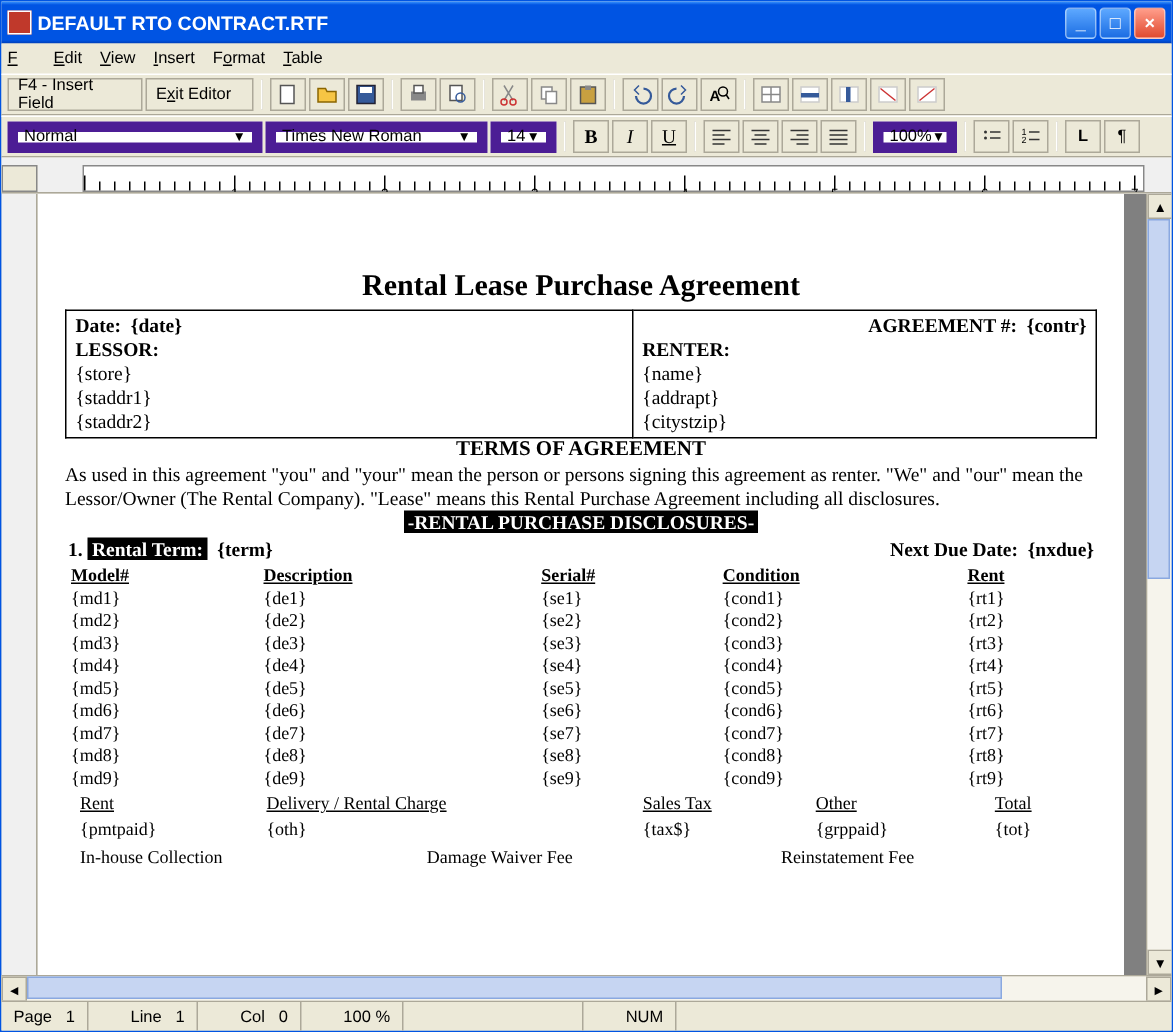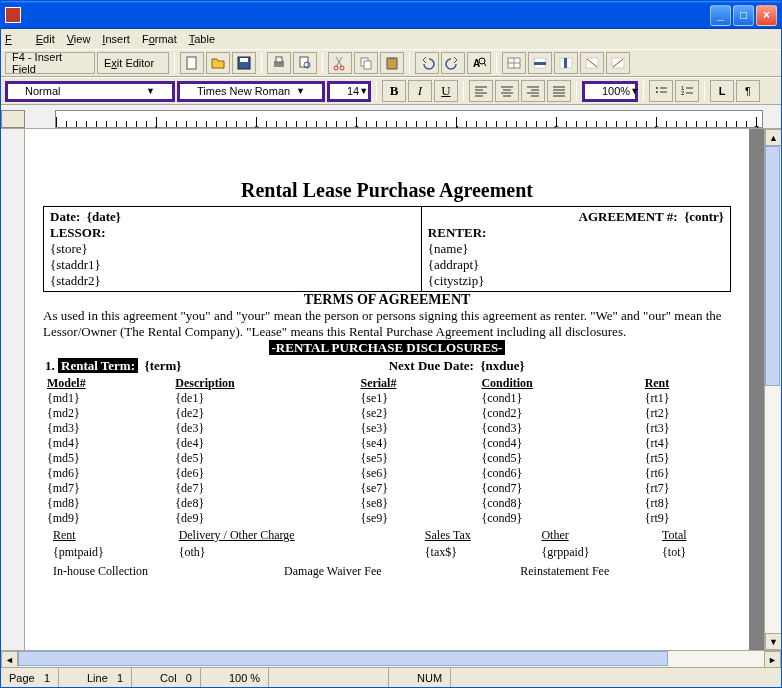--- a/index.html
+++ b/index.html
@@ -11,21 +11,21 @@
 .tbtn { width: 21px; height: 21px; margin-left: 2px; border-radius: 3px; display: flex; align-items: center; justify-content: center; font-family: Arial; font-weight: bold; color: #fff; font-size: 12px; border: 1px solid #fff7; }
 .tbtn.min, .tbtn.max { background: linear-gradient(to bottom, #5da8ff, #1b6de3); }
 .tbtn.close { background: linear-gradient(to bottom, #ff9d8a, #e04a30); }
 .menubar { height: 20px; background: #ece9d8; display: flex; align-items: center; padding: 0 4px; font-size: 11px; }
 .menubar span { margin-right: 12px; cursor: default; }
 .menubar span u { text-decoration: underline; }
 .toolbar { background: #ece9d8; border-top: 1px solid #fff; border-bottom: 1px solid #aca899; padding: 2px 4px; display: flex; align-items: center; gap: 2px; }
 .toolbar .btn { height: 22px; padding: 0 6px; border: 1px solid #aca899; background: #ece9d8; font-size: 11px; display: flex; align-items: center; cursor: default; }
 .toolbar .btn.icon { width: 24px; padding: 0; justify-content: center; }
 .toolbar .sep { width: 1px; height: 20px; background: #aca899; margin: 0 3px; border-right: 1px solid #fff; }
-.dropdown { height: 21px; border: 3px solid #4c1d95; background: #fff; font-size: 11px; padding: 0 17px; display: flex; align-items: center; }
+.dropdown { height: 21px; border: 7px solid #4c1d95; background: #fff; font-size: 11px; padding: 0 4px; display: flex; align-items: center; }
 .dropdown.wide { width: 170px; } .dropdown.med { width: 148px; } .dropdown.small { width: 44px; }
 .dropdown .arrow { margin-left: auto; font-size: 9px; }
 .ruler { height: 24px; background: #f0f0f0; position: relative; border-bottom: 1px solid #aca899; overflow: hidden; display: flex; align-items: flex-end; }
 .ruler .rbody { margin-left: 30px; height: 18px; background: #fff; border: 1px solid #888; flex: 1; margin-right: 18px; position: relative; }
 .tick { position: absolute; bottom: 0; width: 1px; height: 6px; background: #000; }
 .tick.big { height: 10px; }
 .tick.num { height: 0; font-size: 9px; bottom: 3px; width: auto; background: none; }
 .rcorner { width: 24px; height: 18px; background: #ece9d8; border: 1px solid #888; font-size: 7px; display: flex; align-items: center; justify-content: center; }
 .editarea { flex: 1; display: flex; overflow: hidden; }
 .vruler { width: 24px; background: #f0f0f0; border-right: 1px solid #aca899; }
@@ -56,20 +56,21 @@
 .statusbar { height: 20px; background: #ece9d8; border-top: 1px solid #aca899; display: flex; align-items: center; font-size: 11px; gap: 20px; }
 .statusbar .cell { padding: 0 8px; border-right: 1px solid #aca899; height: 100%; display: flex; align-items: center; }
 svg { width: 16px; height: 16px; }
 </style>
 </head>
 <body>
 
 <div class="window">
   <div class="titlebar">
     <span class="ticon"></span>
+    <span>DEFAULT RTO CONTRACT.RTF</span>
     <span class="spacer"></span>
     <div class="tbtn min">_</div>
     <div class="tbtn max">□</div>
     <div class="tbtn close">×</div>
   </div>
 
   <div class="menubar">
     <span><u>F</u><span></span></span>
     <span><u>E</u>dit</span>
     <span><u>V</u>iew</span>
@@ -382,21 +383,21 @@
             </tr>
           </tbody>
             </table>
           <p class="hdr">TERMS OF AGREEMENT</p>
           <p>As used in this agreement "you" and "your" mean the person or persons signing this agreement as renter. "We" and "our" mean the Lessor/Owner (The Rental Company). "Lease" means this Rental Purchase Agreement including all disclosures.</p>
           <p class="invwrap"><span class="inv">-RENTAL PURCHASE DISCLOSURES-</span></p>
           <table style="width:100%">
               <tbody>
                 <tr>
             <td><b>1.</b> <span class="inv">Rental Term:</span> &nbsp;<b>{term}</b></td>
-            <td style="text-align:left"><b><span>Next Due Date:</span> &nbsp;<span>{nxdue}</span></b></td>
+            <td style="text-align:right"><b><span>Next Due Date:</span> &nbsp;<span>{nxdue}</span></b></td>
           </tr>
               </tbody>
             </table>
           <table class="grid">
             <thead>
                 <tr id="grid-head">
                   <th>Model#</th>
                   <th>Description</th>
                   <th>Serial#</th>
                   <th>Condition</th>
@@ -466,21 +467,21 @@
                   <td>{se9}</td>
                   <td>{cond9}</td>
                   <td>{rt9}</td>
                 </tr>
               </tbody>
           </table>
           <table class="charges">
             <thead>
                 <tr id="charge-head">
                   <th>Rent</th>
-                  <th>Delivery / Other Charge</th>
+                  <th>Delivery / Rental Charge</th>
                   <th>Sales Tax</th>
                   <th>Other</th>
                   <th>Total</th>
                 </tr>
               </thead>
             <tbody>
                 <tr id="charge-row">
                   <td>{pmtpaid}</td>
                   <td>{oth}</td>
                   <td>{tax$}</td>

